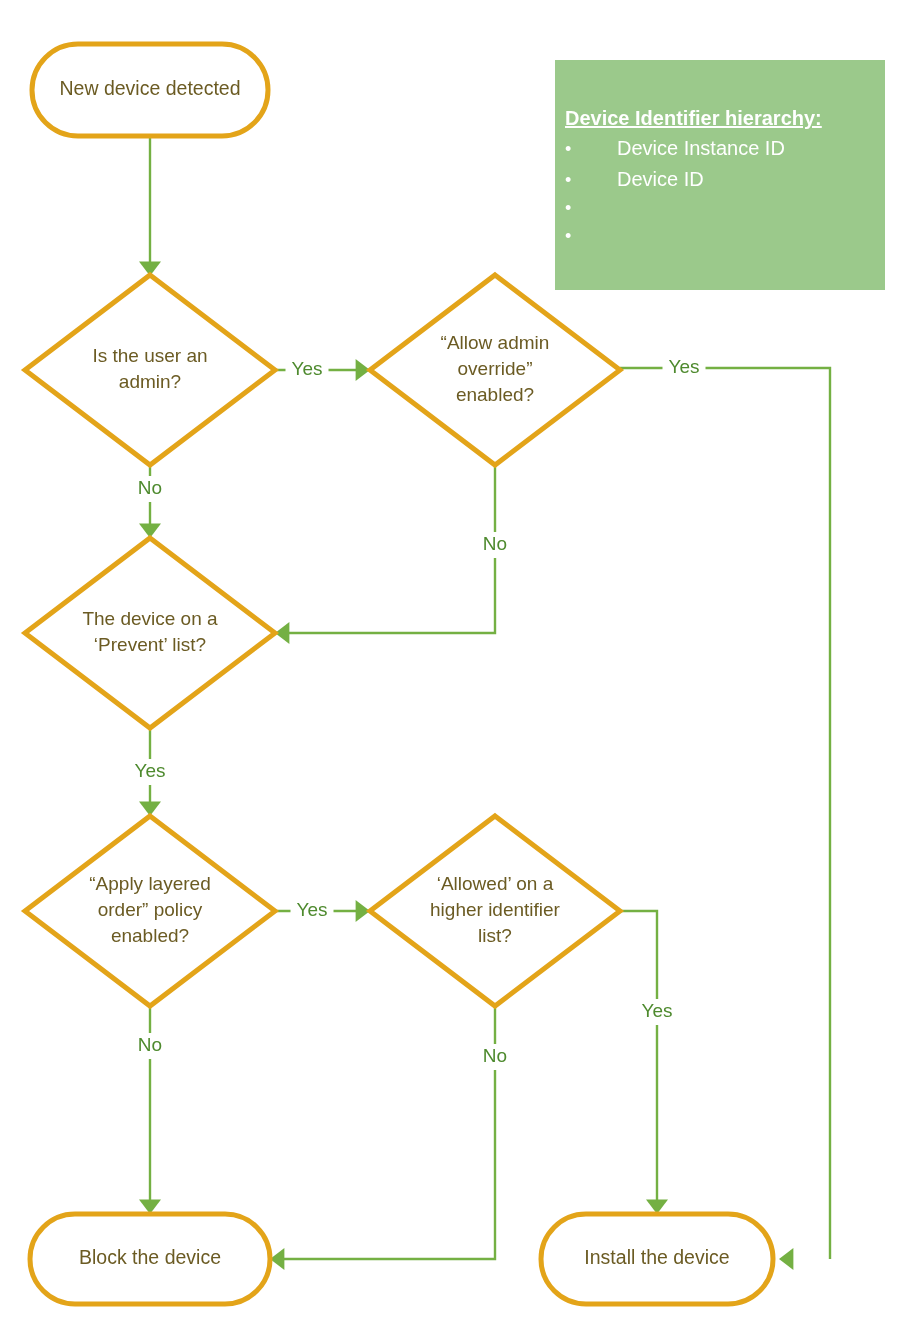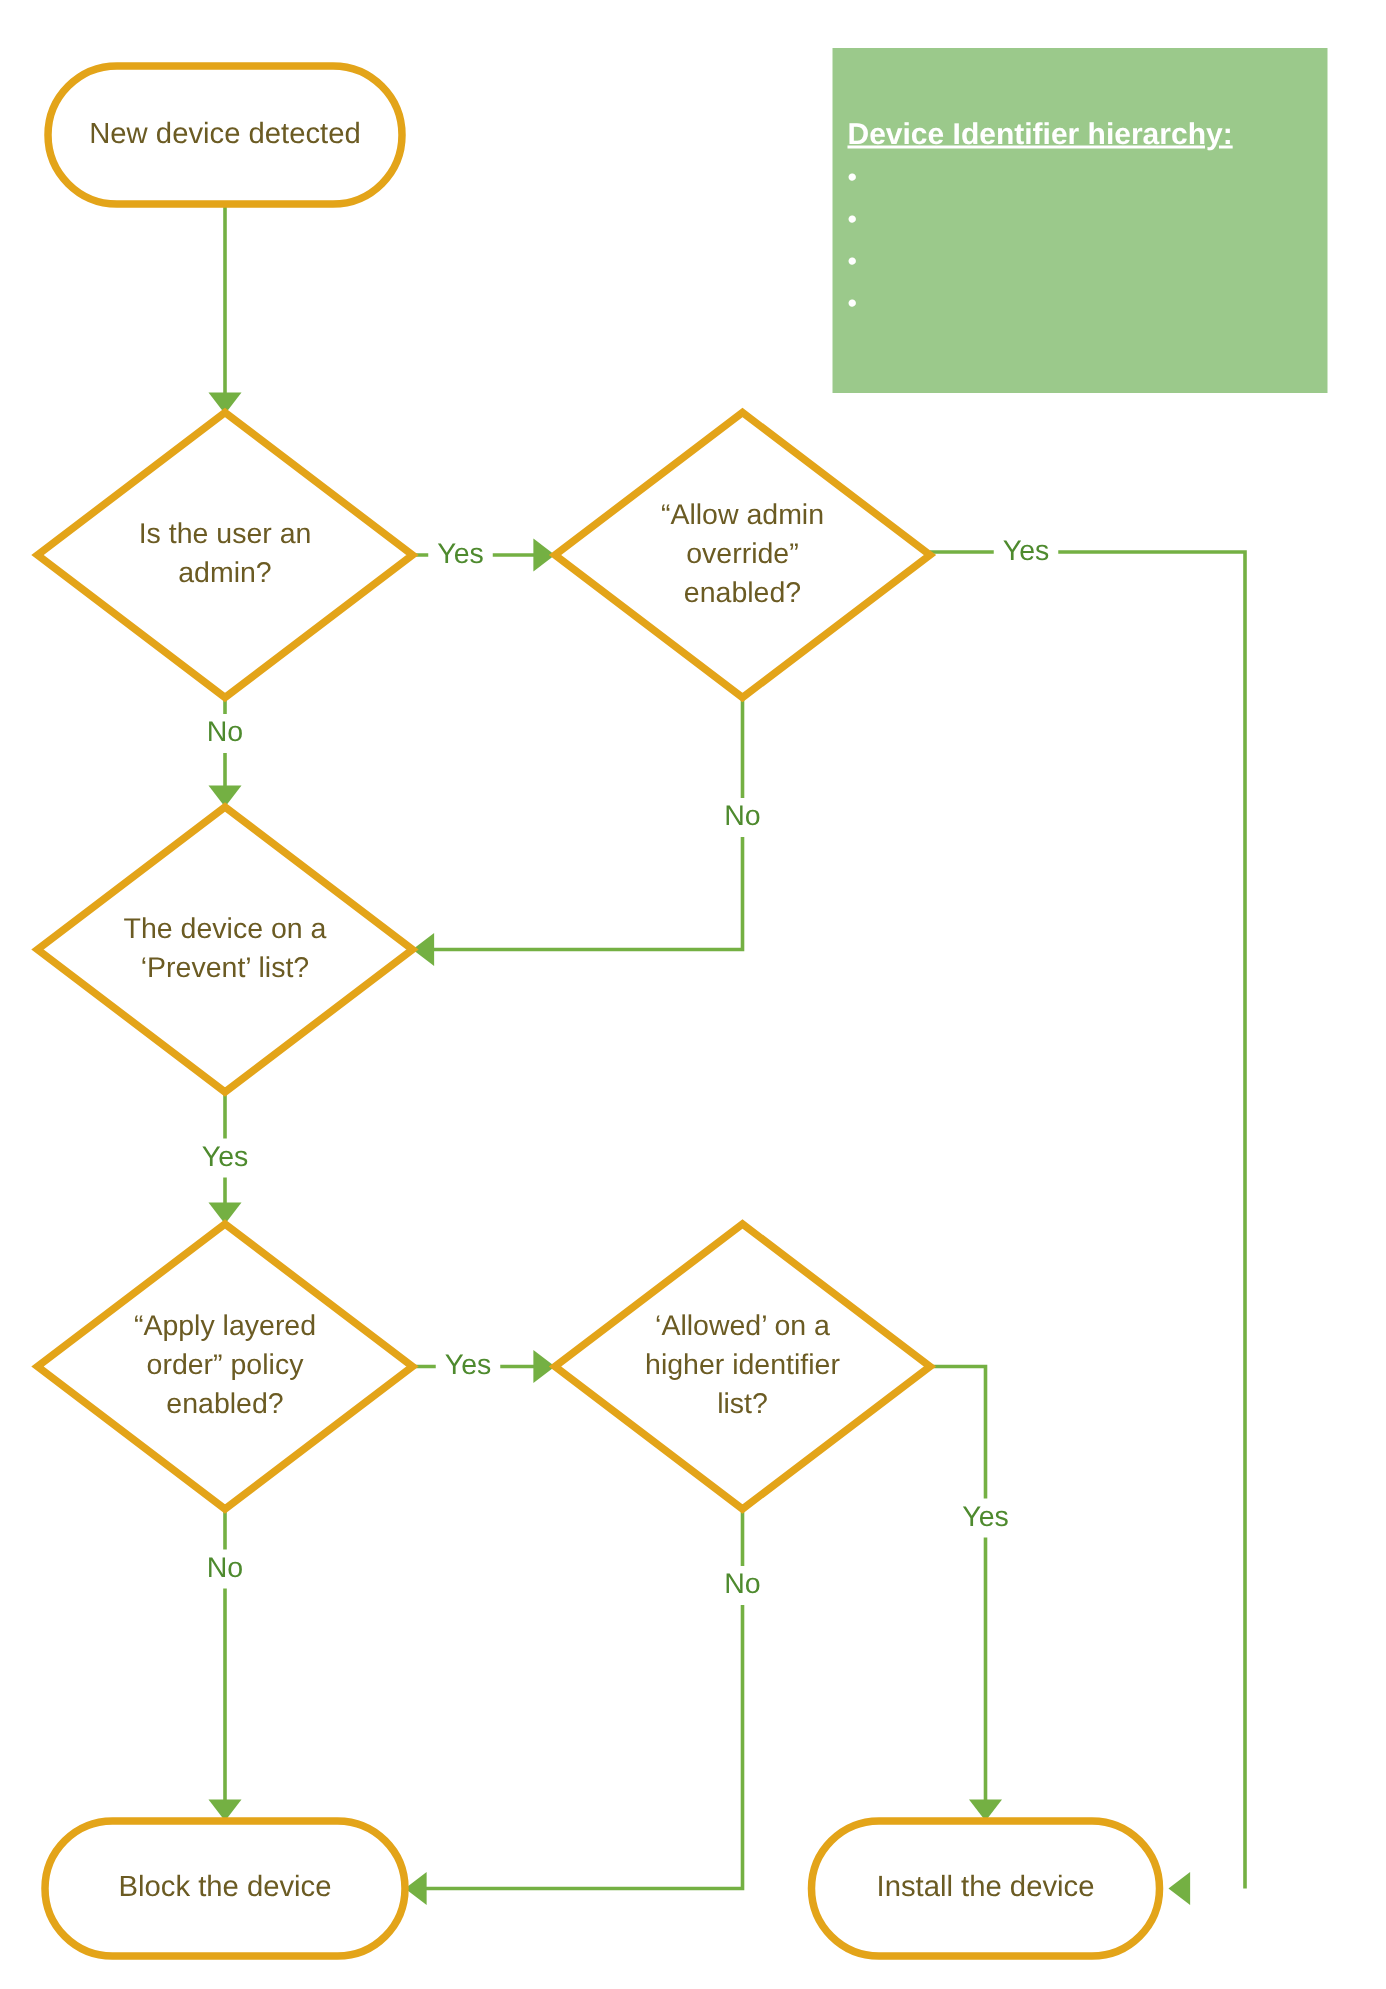--- a/index.html
+++ b/index.html
@@ -214,28 +214,30 @@
         <text x="312" y="911" class="edge-label" fill="#4E8A2E">Yes</text>
         <rect x="134" y="1033" width="32" height="26" class="edge-label-bg"></rect>
         <text x="150" y="1046" class="edge-label" fill="#4E8A2E">No</text>
         <rect x="635.5" y="999" width="43" height="26" class="edge-label-bg"></rect>
         <text x="657" y="1012" class="edge-label" fill="#4E8A2E">Yes</text>
         <rect x="479" y="1044" width="32" height="26" class="edge-label-bg"></rect>
         <text x="495" y="1057" class="edge-label" fill="#4E8A2E">No</text>
       </g>
   </svg>
 
-  <div class="legend-panel" style="left: 555px; top: 32px; width: 330px; height: 230px; background: rgb(155, 201, 139); padding: 44px 0px 0px 10px;">
+  <div class="legend-panel" style="left: 555px; top: 60px; width: 330px; height: 230px; background: rgb(155, 201, 139); padding: 44px 0px 0px 10px;">
     <div class="legend-title">Device Identifier hierarchy:</div>
     <ul class="legend-list" id="legend-list">
         <li class="legend-item">
           <span class="legend-bullet">•</span>
-        </li>
-        <li class="legend-item">
-          <span class="legend-bullet">•</span>
+          <span class="legend-text">Device Instance ID</span>
+        </li>
+        <li class="legend-item">
+          <span class="legend-bullet">•</span>
+          <span class="legend-text">Device ID</span>
         </li>
         <li class="legend-item">
           <span class="legend-bullet">•</span>
         </li>
         <li class="legend-item">
           <span class="legend-bullet">•</span>
         </li>
       </ul>
   </div>
 

